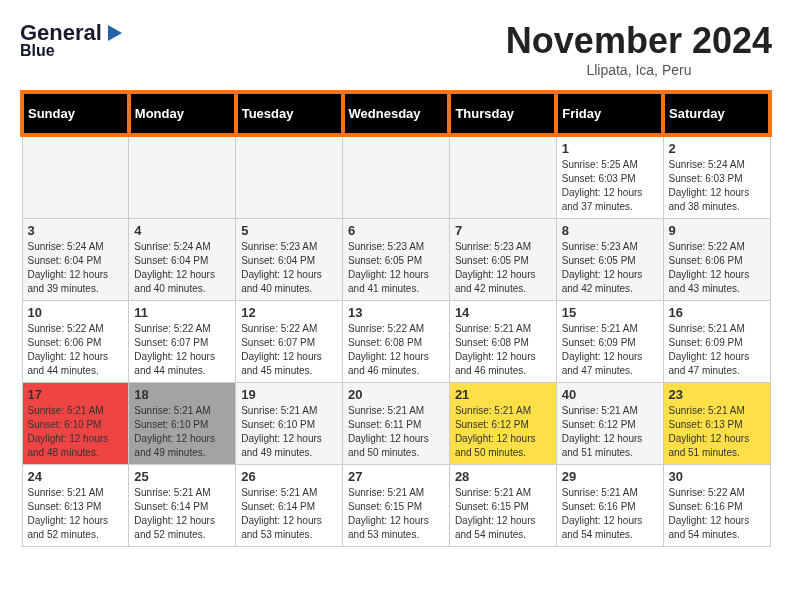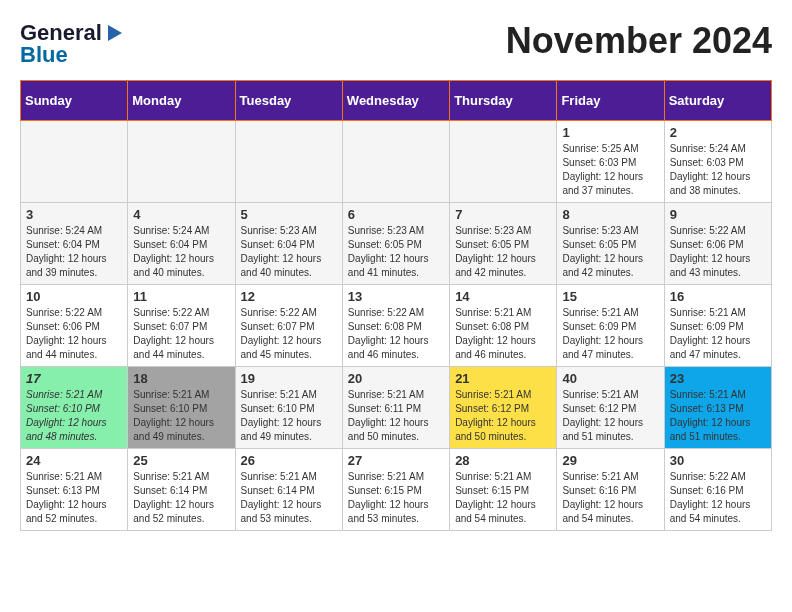--- a/index.html
+++ b/index.html
@@ -4,45 +4,46 @@
   <style>
     * { box-sizing: border-box; margin: 0; padding: 0; }
     body { font-family: Arial, sans-serif; background: #fff; width: 792px; min-height: 612px; }
     .page { padding: 20px 20px 10px 20px; }
     .header { display: flex; justify-content: space-between; align-items: flex-start; margin-bottom: 12px; }
     .logo { display: flex; align-items: flex-end; gap: 4px; }
     .title-block { text-align: center; }
     .month-title { font-size: 36px; font-weight: bold; color: #222; }
     .location { font-size: 14px; color: #555; }
     table { width: 100%; border-collapse: collapse; }
-    thead th { background: #4c1d95; color: #fff; font-size: 13px; font-weight: bold; padding: 12px 4px; text-align: left; border: 1px solid #f97316; }
+    thead th { background: #000000; color: #fff; font-size: 13px; font-weight: bold; padding: 12px 4px; text-align: left; border: 4px solid #f97316; }
     td { border: 1px solid #ccc; vertical-align: top; padding: 4px 5px; font-size: 10.5px; color: #333; background: #fff; width: calc(100%/7); min-height: 80px; }
     td.empty { background: #f9f9f9; }
     .day-num { font-size: 13px; font-weight: bold; margin-bottom: 2px; }
     .day-info { font-size: 10px; color: #333; line-height: 1.4; }
     tr:nth-child(even) td:not(.empty) { background: #f5f5f5; }
   </style>
 </head>
 <body>
 
 <div class="page">
   <div class="header">
     <div class="logo">
       <div style="display:flex;flex-direction:column;align-items:flex-start;">
         <div style="display:flex;align-items:center;">
           <span style="font-size:22px;font-weight:bold;color:#1a1a2e;">General</span>
           <svg width="22" height="22" viewBox="0 0 22 22" style="margin-left:2px;">
             <polygon points="4,3 18,11 4,19" fill="#2563a8"></polygon>
           </svg>
         </div>
-        <span style="font-size:22px;font-weight:bold;color:#0369a1;margin-top:-4px;">Blue</span>
+        <span style="font-size:16px;font-weight:bold;color:#0f172a;margin-top:-4px;">Blue</span>
       </div>
     </div>
     <div class="title-block">
       <div class="month-title">November 2024</div>
+      <div class="location">Llipata, Ica, Peru</div>
     </div>
   </div>
 
   <table>
     <thead>
       <tr>
         <th>Sunday</th>
         <th>Monday</th>
         <th>Tuesday</th>
         <th>Wednesday</th>
@@ -169,21 +170,21 @@
           </td>
           <td>
             <div class="day-num">16</div>
             <div class="day-info" style="white-space: pre-line;">Sunrise: 5:21 AM
 Sunset: 6:09 PM
 Daylight: 12 hours
 and 47 minutes.</div>
           </td>
         </tr>
         <tr>
-          <td style="background: #86efac; font-style: italic;">
+          <td style="background: #ef4444;">
             <div class="day-num">17</div>
             <div class="day-info" style="white-space: pre-line;">Sunrise: 5:21 AM
 Sunset: 6:10 PM
 Daylight: 12 hours
 and 48 minutes.</div>
           </td>
           <td style="background: #a3a3a3;">
             <div class="day-num">18</div>
             <div class="day-info" style="white-space: pre-line;">Sunrise: 5:21 AM
 Sunset: 6:10 PM
@@ -211,21 +212,21 @@
 Daylight: 12 hours
 and 50 minutes.</div>
           </td>
           <td style="background: rgb(245, 245, 245);">
             <div class="day-num">40</div>
             <div class="day-info" style="white-space: pre-line;">Sunrise: 5:21 AM
 Sunset: 6:12 PM
 Daylight: 12 hours
 and 51 minutes.</div>
           </td>
-          <td style="background: #0ea5e9;">
+          <td style="background: #fde047;">
             <div class="day-num">23</div>
             <div class="day-info" style="white-space: pre-line;">Sunrise: 5:21 AM
 Sunset: 6:13 PM
 Daylight: 12 hours
 and 51 minutes.</div>
           </td>
         </tr>
         <tr>
           <td>
             <div class="day-num">24</div>

